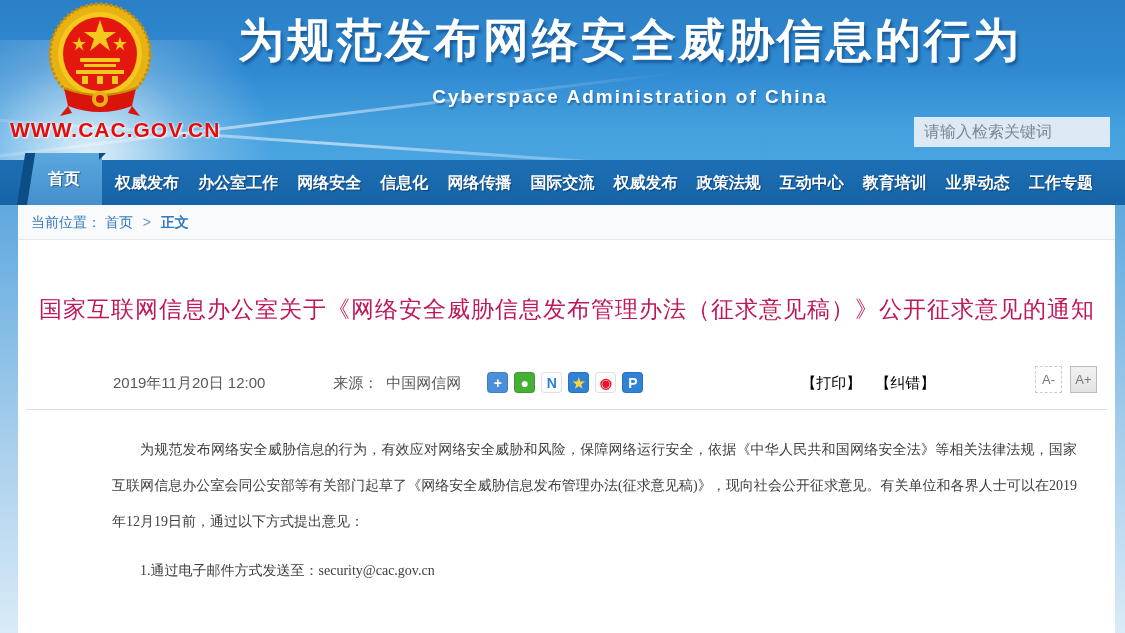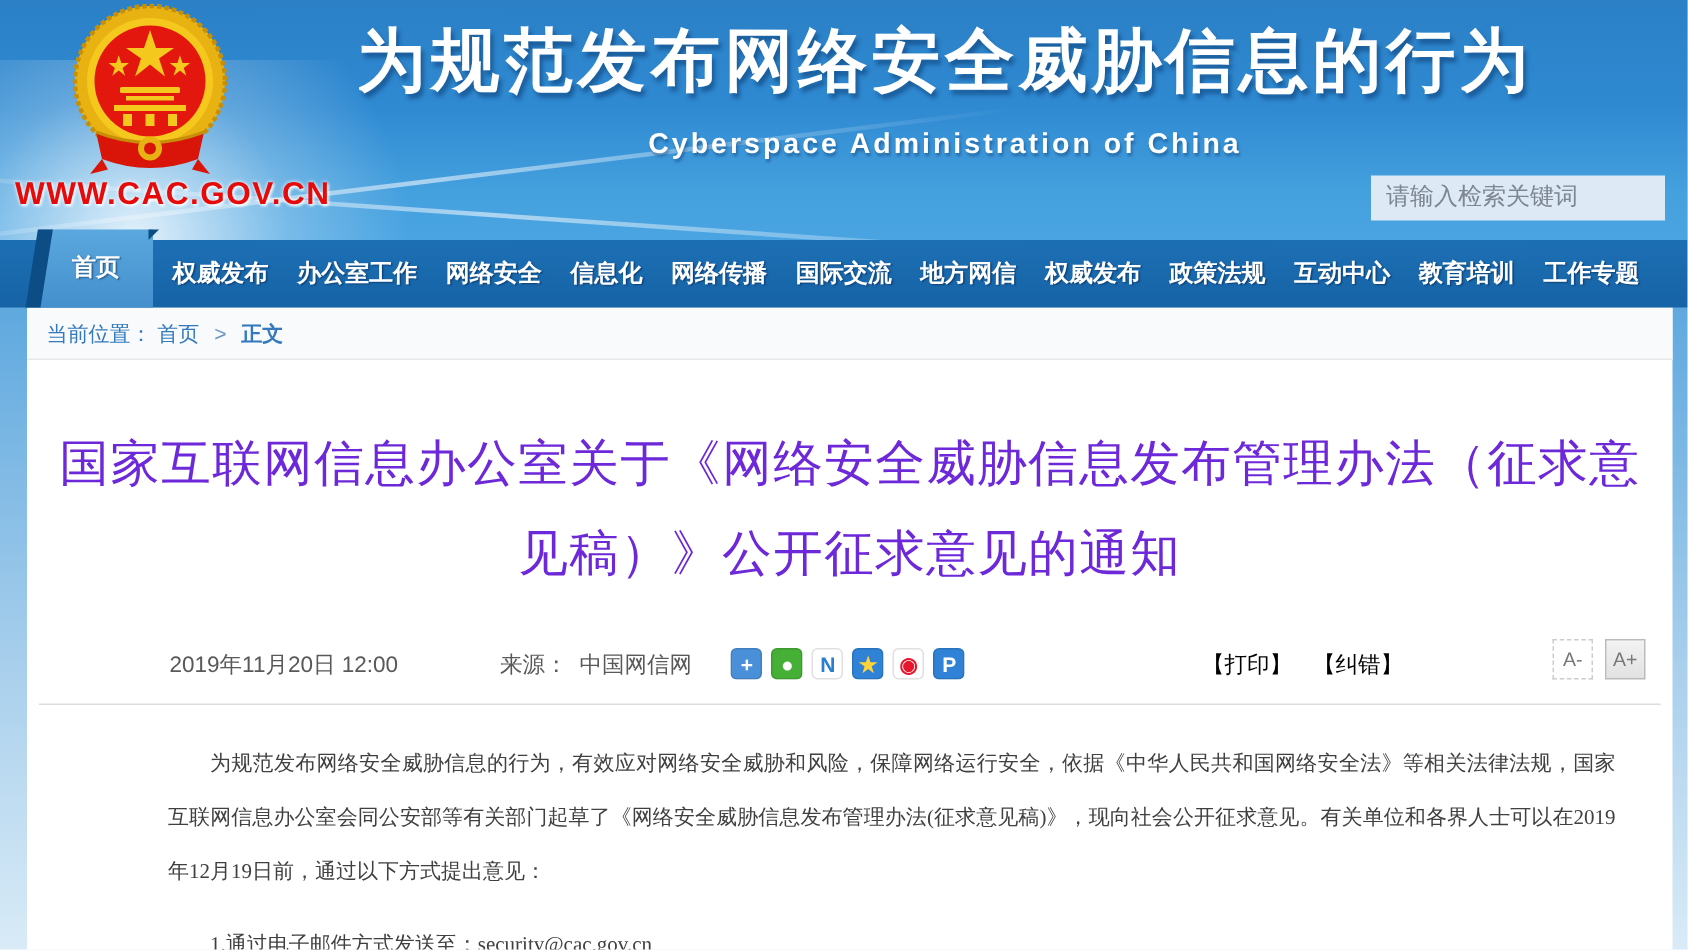--- a/index.html
+++ b/index.html
@@ -87,22 +87,22 @@
     height:35px; line-height:34px; background:#f9fafb; border-bottom:1px solid #e8e8e8;
     padding-left:13px; font-size:14px; color:#3279bd;
   }
   .breadcrumb a{ color:#3279bd; text-decoration:none; cursor:pointer; }
   .breadcrumb .sep{ margin:0 6px; color:#6b97c2; }
   .breadcrumb .current{ font-weight:bold; }
 
   
   .article{ padding-top:40px; }
   .article h1{
-    font-family:"Liberation Serif", serif; font-weight:400; color:#6d28d9;
-    font-size:33px; line-height:60px; text-align:center; padding:0 20px; letter-spacing:1px;
+    font-family:"Liberation Serif", serif; font-weight:400; color:#be185d;
+    font-size:23px; line-height:60px; text-align:right; padding:0 20px; letter-spacing:1px;
   }
   .meta-row{
     display:flex; align-items:flex-end; margin-top:26px; padding:0 18px 0 95px;
     font-size:15px; color:#595959;
   }
   .meta-date{ white-space:nowrap; }
   .meta-srclabel{ margin-left:68px; white-space:nowrap; }
   .meta-src{ margin-left:8px; white-space:nowrap; }
   .share{ display:flex; gap:6px; margin-left:26px; }
   .share-btn{
@@ -185,30 +185,30 @@
       <li>办公室工作</li>
 
       <li>网络安全</li>
 
       <li>信息化</li>
 
       <li>网络传播</li>
 
       <li>国际交流</li>
 
-      <li>地方网信</li>
 
       <li>权威发布</li>
 
       <li>政策法规</li>
 
       <li>互动中心</li>
 
       <li>教育培训</li>
 
+      <li>业界动态</li>
 
       <li>工作专题</li>
     </ul>
 </nav>
 
 <div class="page-wrap">
   <div class="breadcrumb">
     <span>当前位置：</span>
     <a>首页</a>
     <span class="sep">&gt;</span>

